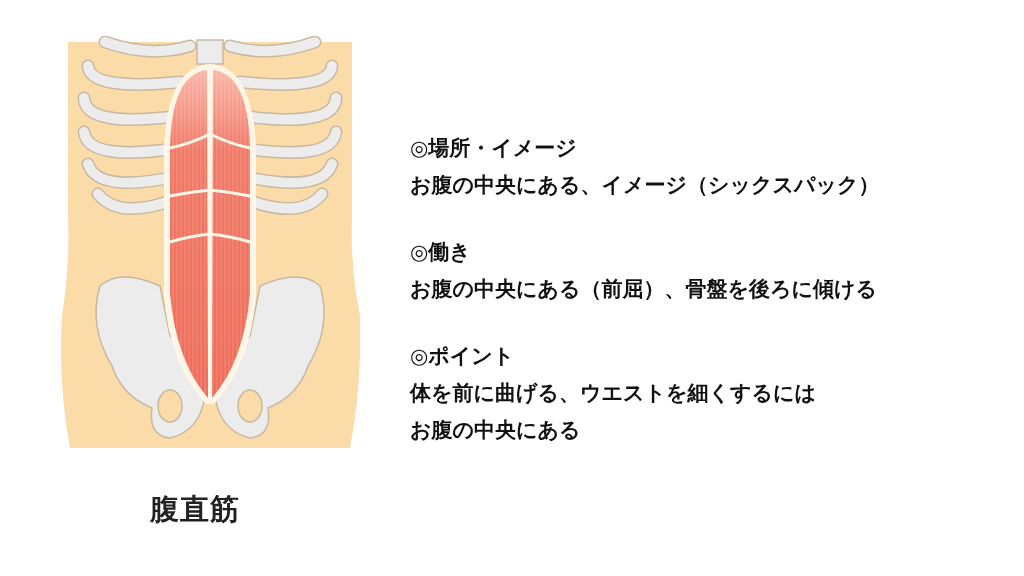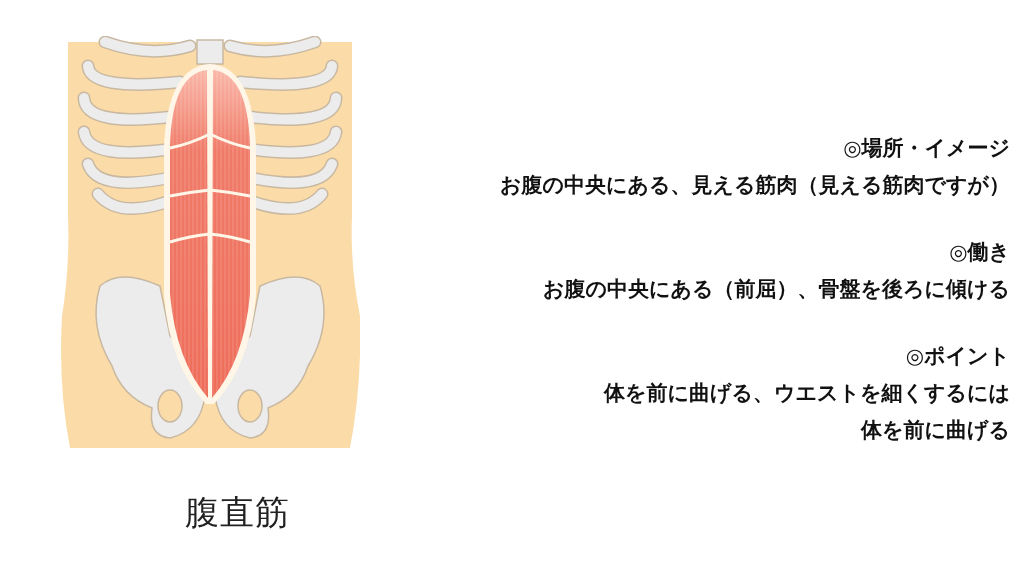--- a/index.html
+++ b/index.html
@@ -1,23 +1,23 @@
 <!DOCTYPE html>
 <html><head>
   <meta charset="utf-8">
   <style>
     html, body { margin: 0; padding: 0; background: #ffffff; }
     body { width: 1024px; height: 576px; position: relative; overflow: hidden;
            font-family: "DejaVu Sans", "Liberation Sans", sans-serif; color: #111; }
     .illustration { position: absolute; left: 60px; top: 36px; width: 300px; height: 420px; }
-    .caption { position: absolute; left: 150px; top: 490px; width: 140px; text-align: right;
-               font-size: 34px; font-weight: normal; color: #222; letter-spacing: 1px; }
+    .caption { position: absolute; left: 150px; top: 490px; width: 140px; text-align: left;
+               font-size: 29px; font-weight: bold; color: #222; letter-spacing: 1px; }
     .info { position: absolute; left: 410px; top: 130px; width: 600px; }
     .section { margin-bottom: 30px; }
-    .section-heading, .section-line { font-size: 21px; font-weight: bold; line-height: 37px; white-space: nowrap; text-align: right; }
+    .section-heading, .section-line { font-size: 21px; font-weight: bold; line-height: 37px; white-space: nowrap; }
   </style>
 </head>
 <body>
 
 <div class="illustration">
   <svg width="300" height="420" viewBox="0 0 300 420">
     <defs>
       <linearGradient id="mg" x1="0" y1="0" x2="0" y2="1">
         <stop offset="0" stop-color="#f9b7a8"></stop>
         <stop offset="0.25" stop-color="#f07a68"></stop>
@@ -88,24 +88,24 @@
       </g>
     </g>
   </svg>
 </div>
 
 <div class="caption">腹直筋</div>
 
 <div class="info">
   <div class="section">
     <div class="section-heading">◎場所・イメージ</div>
-    <div class="section-line">お腹の中央にある、見える筋肉（見える筋肉ですが）</div>
+    <div class="section-line">お腹の中央にある、イメージ（シックスパック）</div>
   </div>
   <div class="section">
     <div class="section-heading">◎働き</div>
     <div class="section-line">お腹の中央にある（前屈）、骨盤を後ろに傾ける</div>
   </div>
   <div class="section">
     <div class="section-heading">◎ポイント</div>
     <div class="section-line">体を前に曲げる、ウエストを細くするには</div>
-    <div class="section-line">体を前に曲げる</div>
+    <div class="section-line">お腹の中央にある</div>
   </div>
 </div>
 
 </body></html>

